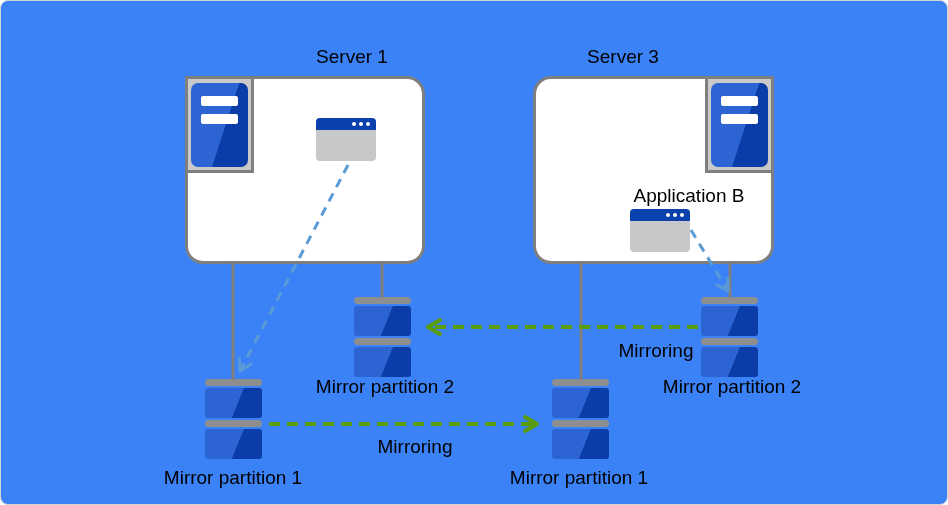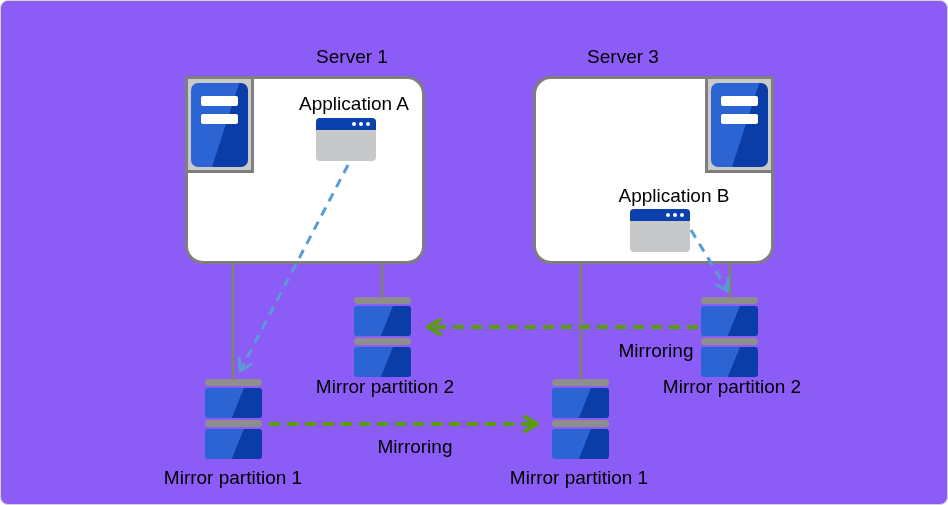--- a/index.html
+++ b/index.html
@@ -4,21 +4,21 @@
 <style>
   * { margin: 0; padding: 0; box-sizing: border-box; }
   html, body { background: #ffffff; }
   body {
     font-family: "Liberation Sans", "DejaVu Sans", sans-serif;
     width: 948px; height: 505px;
   }
   .canvas {
     position: relative;
     width: 948px; height: 505px;
-    background: #8b5cf6;
+    background: #3b82f6;
     border: 1px solid #d4d4d4;
     border-radius: 8px;
     overflow: hidden;
   }
   .server-box {
     position: absolute;
     border: 3px solid #7f7f7f;
     border-radius: 18px;
     background: #ffffff;
   }
@@ -106,39 +106,38 @@
 <div class="canvas">
 
   <div class="server-box" style="left:184px; top:75px; width:240px; height:188px;"></div>
   <div class="icon-block" style="left:184px; top:75px; width:69px; height:97px;">
     <div class="tower">
       <span class="bar b1"></span>
       <span class="bar b2"></span>
     </div>
   </div>
   <div class="label" style="left:241px; top:45px;">Server 1</div>
-  <div class="label" style="left:243px; top:92px;">Application A</div>
   <div class="app-window" style="left:315px; top:117px;">
     <div class="titlebar"></div>
     <div class="dots">
         <i></i>
         <i></i>
         <i></i>
       </div>
   </div>
 
   <div class="server-box" style="left:532px; top:75px; width:241px; height:188px;"></div>
   <div class="icon-block" style="left:704px; top:75px; width:69px; height:97px;">
     <div class="tower">
       <span class="bar b1"></span>
       <span class="bar b2"></span>
     </div>
   </div>
   <div class="label" style="left:512px; top:45px;">Server 3</div>
-  <div class="label" style="left:563px; top:184px;">Application B</div>
+  <div class="label" style="left:578px; top:184px;">Application B</div>
   <div class="app-window" style="left:629px; top:208px;">
     <div class="titlebar"></div>
     <div class="dots">
         <i></i>
         <i></i>
         <i></i>
       </div>
   </div>
 
   <div class="partition" style="left:204px; top:378px;">

